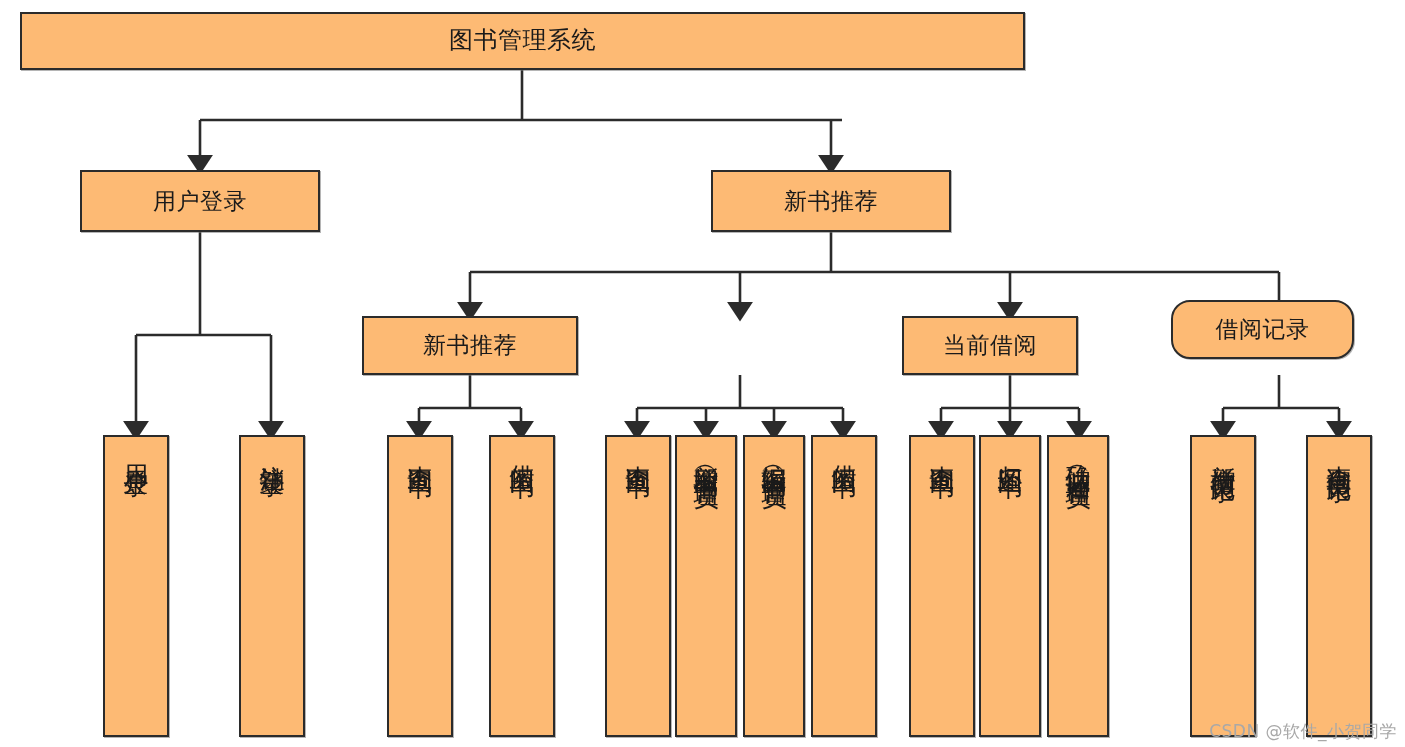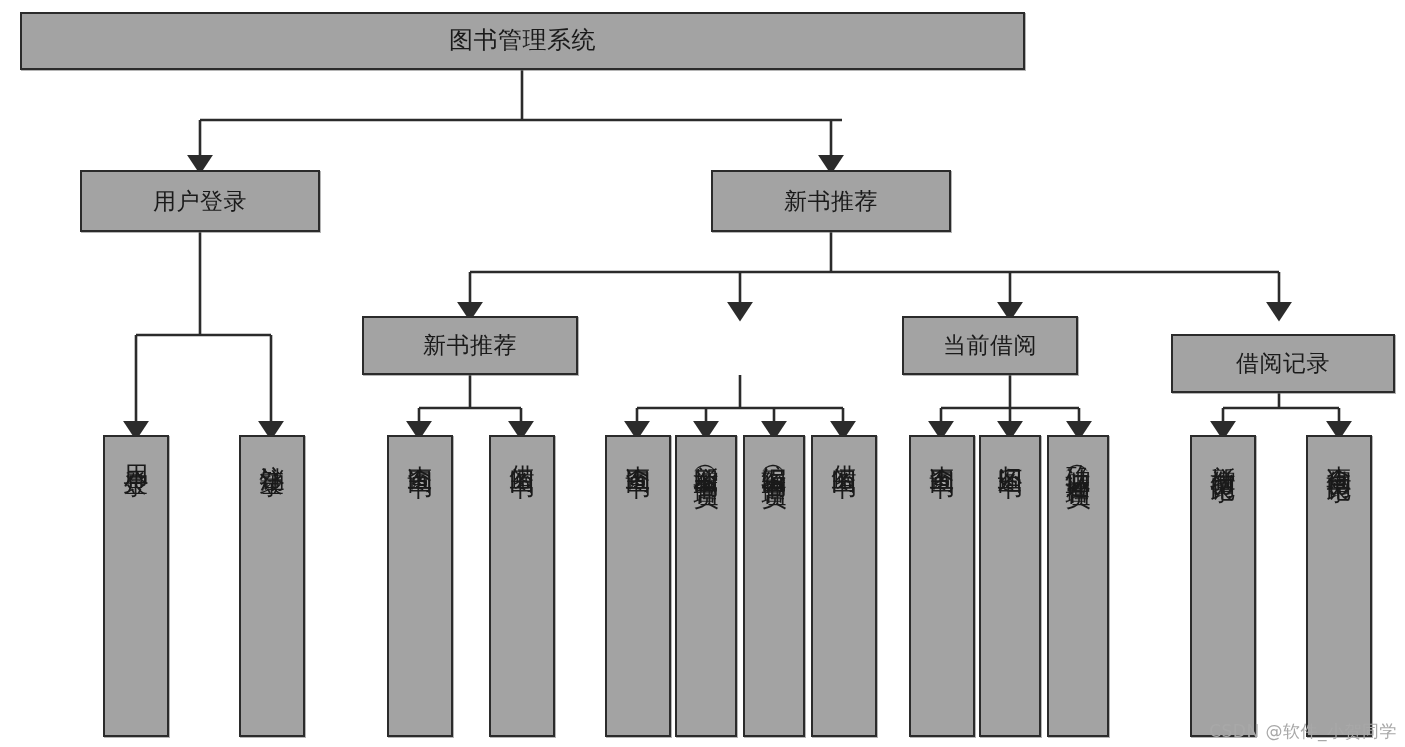--- a/index.html
+++ b/index.html
@@ -25,21 +25,21 @@
     left: 0;
     top: 0;
     width: 1405px;
     height: 747px;
     pointer-events: none;
   }
   .node {
     position: absolute;
     box-sizing: border-box;
     border: 2px solid #2b2b2b;
-    background: #a3a3a3;
+    background: #fdba74;
     display: flex;
     align-items: center;
     justify-content: center;
     color: #1a1a1a;
     box-shadow: 1px 1px 0 rgba(120,120,120,0.55);
   }
   .node-label {
     display: block;
     text-align: center;
     line-height: 1.08;
@@ -151,21 +151,21 @@
 
   <div class="node horiz" style="left:362px; top:316px; width:216px; height:59px;">
     <span class="node-label">新书推荐</span>
   </div>
 
 
   <div class="node horiz" style="left:902px; top:316px; width:176px; height:59px;">
     <span class="node-label">当前借阅</span>
   </div>
 
-  <div class="node horiz" style="left:1171px; top:334px; width:224px; height:59px;">
+  <div class="node horiz" style="left:1171px; top:300px; width:183px; height:59px;border-radius:19px;">
     <span class="node-label">借阅记录</span>
   </div>
 
   <div class="node vert" style="left:103px; top:435px; width:66px; height:302px;">
     <span class="node-label">用户登录</span>
   </div>
   <div class="node vert" style="left:239px; top:435px; width:66px; height:302px;">
     <span class="node-label">注销登录</span>
   </div>
 

